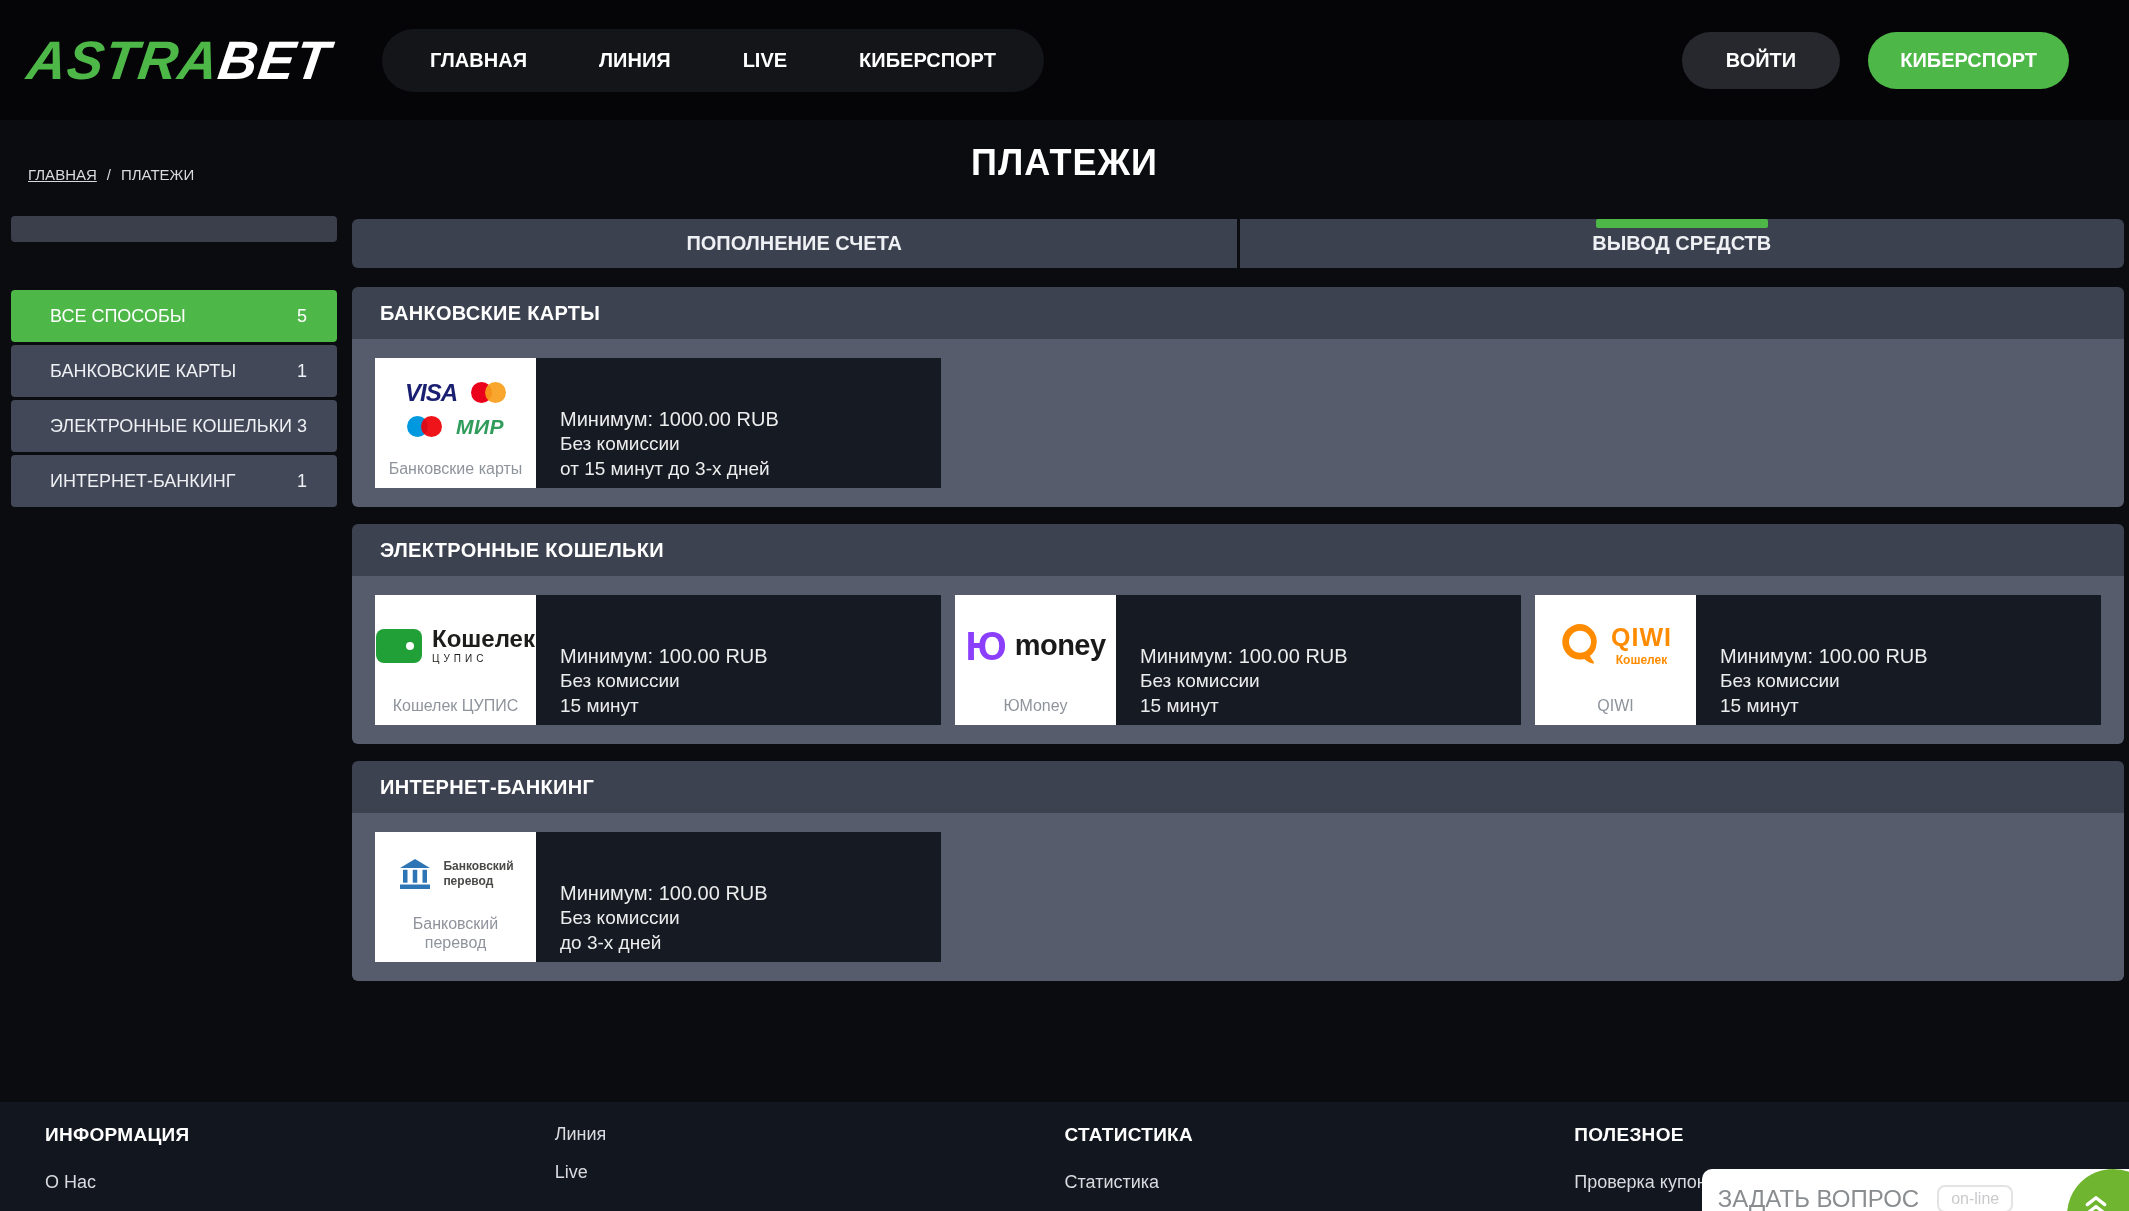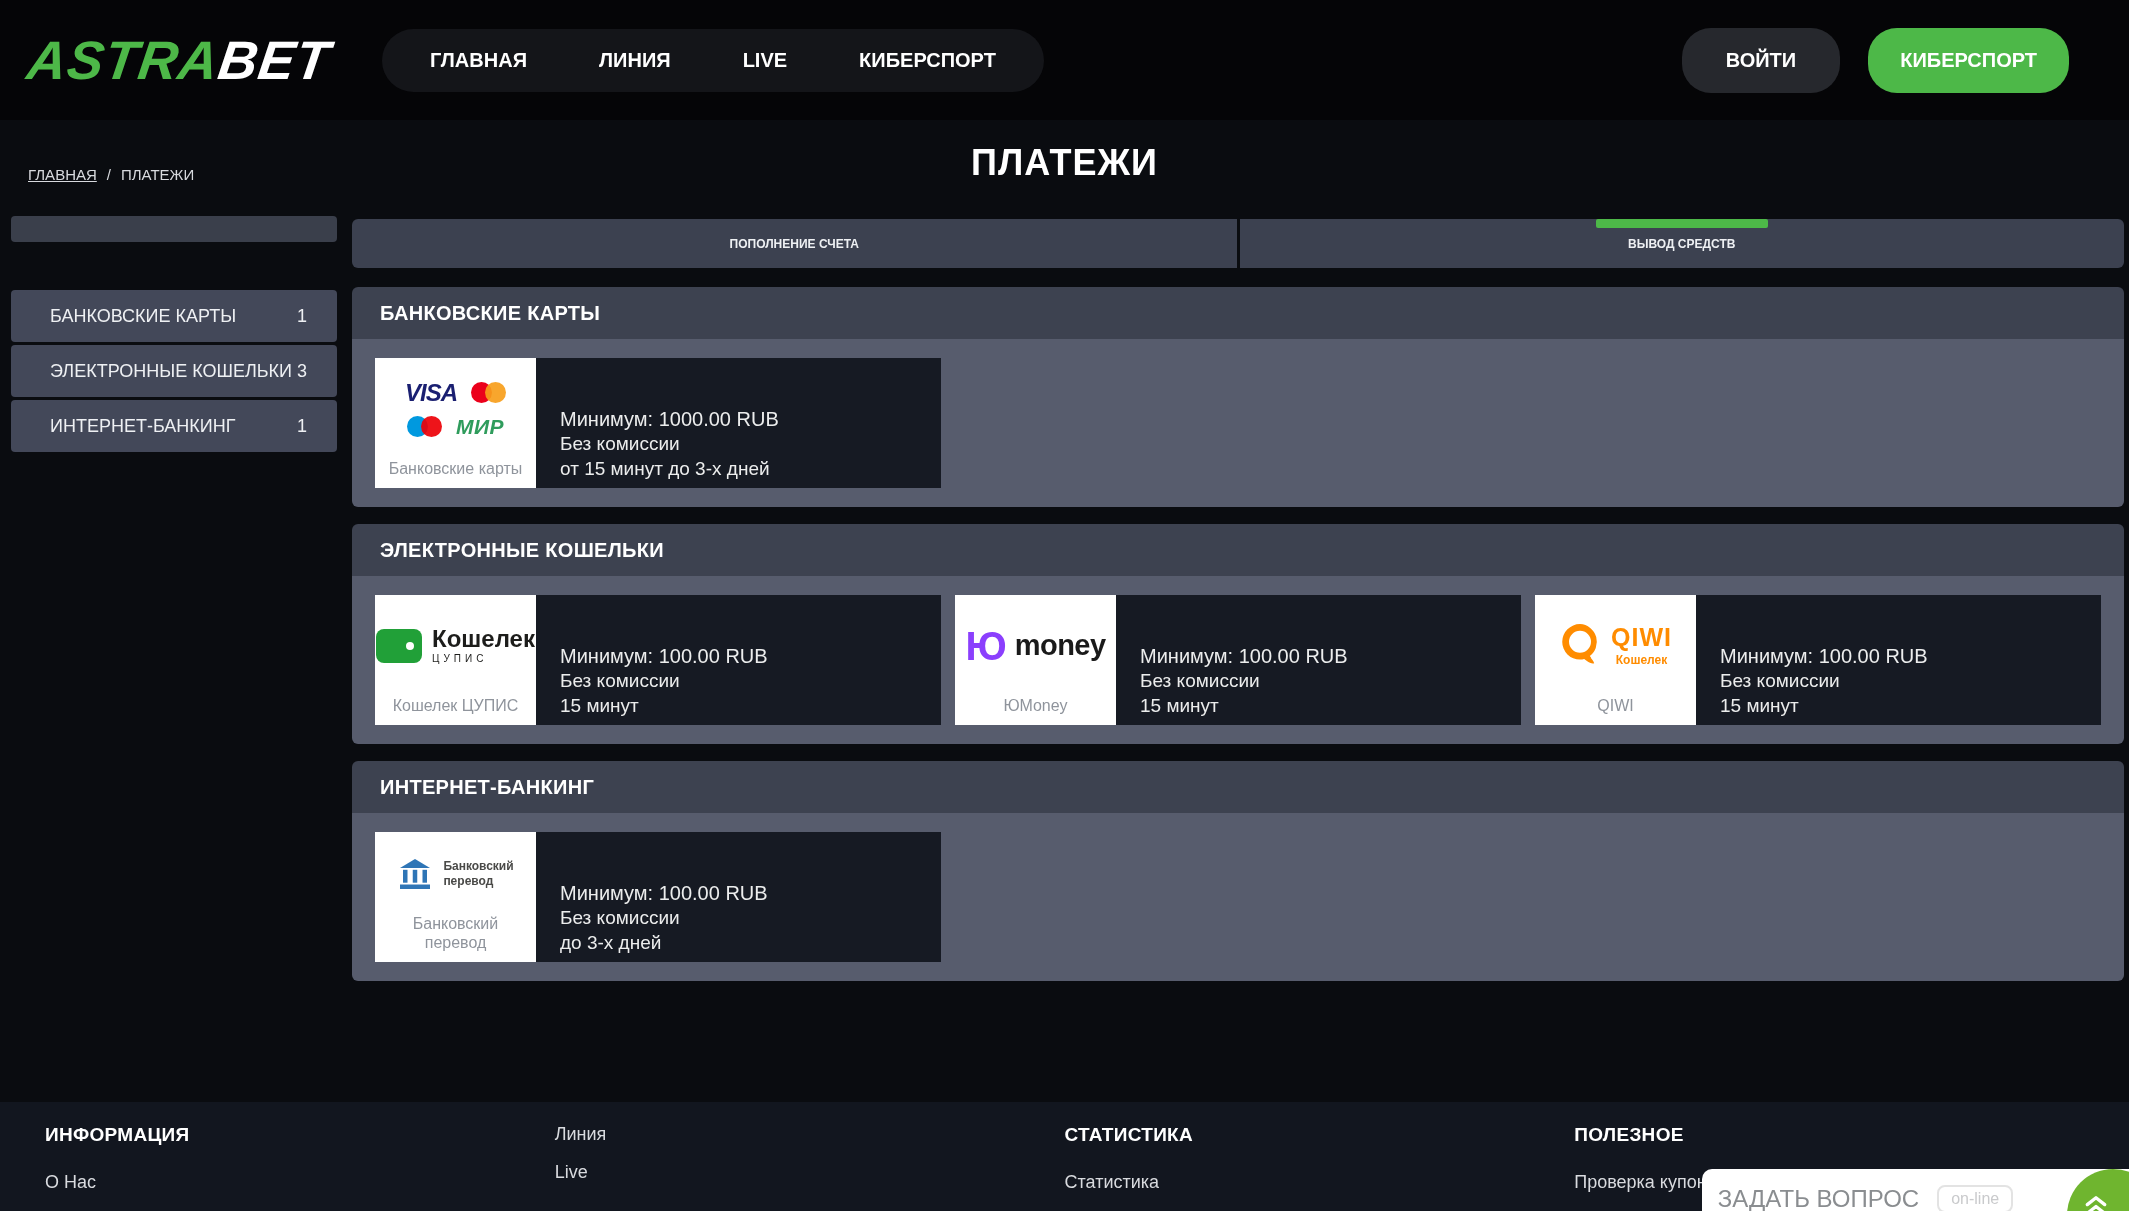--- a/index.html
+++ b/index.html
@@ -9,41 +9,41 @@
     -webkit-font-smoothing:antialiased;
   }
   
   .hdr{height:120px;background:#050507;display:flex;align-items:center;padding:0 60px 0 28px;box-sizing:border-box;}
   .logo{font-style:italic;font-weight:bold;font-size:54px;letter-spacing:1px;transform:skewX(-8deg);cursor:pointer;white-space:nowrap;}
   .logo .g{color:#4db848;}
   .logo .w{color:#ffffff;}
   .mainnav{margin-left:52px;background:#141519;border-radius:32px;height:63px;display:flex;align-items:center;padding:0 48px;gap:72px;}
   .mainnav .nav-item{color:#fff;font-weight:bold;font-size:20px;cursor:pointer;white-space:nowrap;}
   .hdr-spacer{flex:1;}
-  .btn{height:65px;border-radius:29px;display:flex;align-items:center;justify-content:center;font-weight:bold;font-size:20px;color:#fff;cursor:pointer;white-space:nowrap;}
+  .btn{height:57px;border-radius:29px;display:flex;align-items:center;justify-content:center;font-weight:bold;font-size:20px;color:#fff;cursor:pointer;white-space:nowrap;}
   .btn-login{background:#26282d;padding:0 44px;margin-right:28px;}
   .btn-reg{background:#4db848;padding:0 32px;}
   
   .titlerow{position:relative;height:96px;}
   .crumbs{position:absolute;left:28px;top:46px;font-size:15px;color:#d8dade;}
   .crumbs .home{text-decoration:underline;cursor:pointer;}
   .crumbs .sep{margin:0 10px;}
   .page-title{position:absolute;left:0;right:0;top:22px;text-align:center;margin:0;font-size:36px;color:#fff;letter-spacing:1px;font-weight:bold;}
   
   .main{display:flex;padding:0 16px 0 11px;gap:15px;align-items:flex-start;}
   .sidebar{flex:0 0 326px;width:326px;}
   .side-topbar{height:26px;background:#3a3f4b;border-radius:4px;cursor:pointer;}
   .side-list{margin-top:48px;}
   .side-item{height:52px;background:#434859;border-radius:4px;margin-bottom:3px;display:flex;align-items:center;padding:0 30px 0 39px;color:#eef0f3;font-size:18px;cursor:pointer;}
   .side-item .cnt{margin-left:auto;}
   .side-item.active{background:#4db848;color:#fff;}
   .content{flex:1;padding-top:3px;}
   
   .tabs{display:flex;height:49px;background:#3c4150;border-radius:6px;margin-bottom:19px;}
-  .tab{flex:1;display:flex;align-items:center;justify-content:center;font-weight:bold;font-size:12px;color:#eef0f3;cursor:pointer;position:relative;}
+  .tab{flex:1;display:flex;align-items:center;justify-content:center;font-weight:bold;font-size:20px;color:#eef0f3;cursor:pointer;position:relative;}
   .tab-left{border-right:3px solid #0a0c10;}
   .tab.active::before{content:"";position:absolute;top:0;left:50%;transform:translateX(-50%);width:172px;height:9px;background:#4db848;border-radius:2px;}
   
   .section{margin-bottom:17px;}
   .section-head{height:52px;display:flex;align-items:center;padding:0 28px;background:#3d4250;border-radius:6px 6px 0 0;font-weight:bold;font-size:20px;color:#fff;letter-spacing:.3px;}
   .section-body{background:#575c6d;border-radius:0 0 6px 6px;padding:19px 23px;display:flex;gap:14px;}
   .method-card{display:flex;width:566px;height:130px;cursor:pointer;flex:0 0 566px;box-sizing:border-box;}
   .tile{width:161px;flex:0 0 161px;background:#fff;display:flex;flex-direction:column;justify-content:center;}
   .tile-logo{flex:1;display:flex;align-items:center;justify-content:center;}
   .tile-label{text-align:center;color:#8f949c;font-size:16px;padding:0 10px 10px;line-height:1.15;}
@@ -107,20 +107,24 @@
     <span class="home">ГЛАВНАЯ</span><span class="sep">/</span><span>ПЛАТЕЖИ</span>
   </div>
   <h1 class="page-title">ПЛАТЕЖИ</h1>
 </div>
 
 <div class="main">
 
   <div class="sidebar">
     <div class="side-topbar"></div>
     <div class="side-list">
+      <div class="side-item active">
+        <span>ВСЕ СПОСОБЫ</span>
+        <span class="cnt">5</span>
+      </div>
       <div class="side-item">
         <span>БАНКОВСКИЕ КАРТЫ</span>
         <span class="cnt">1</span>
       </div>
       <div class="side-item">
         <span>ЭЛЕКТРОННЫЕ КОШЕЛЬКИ</span>
         <span class="cnt">3</span>
       </div>
       <div class="side-item">
         <span>ИНТЕРНЕТ-БАНКИНГ</span>

